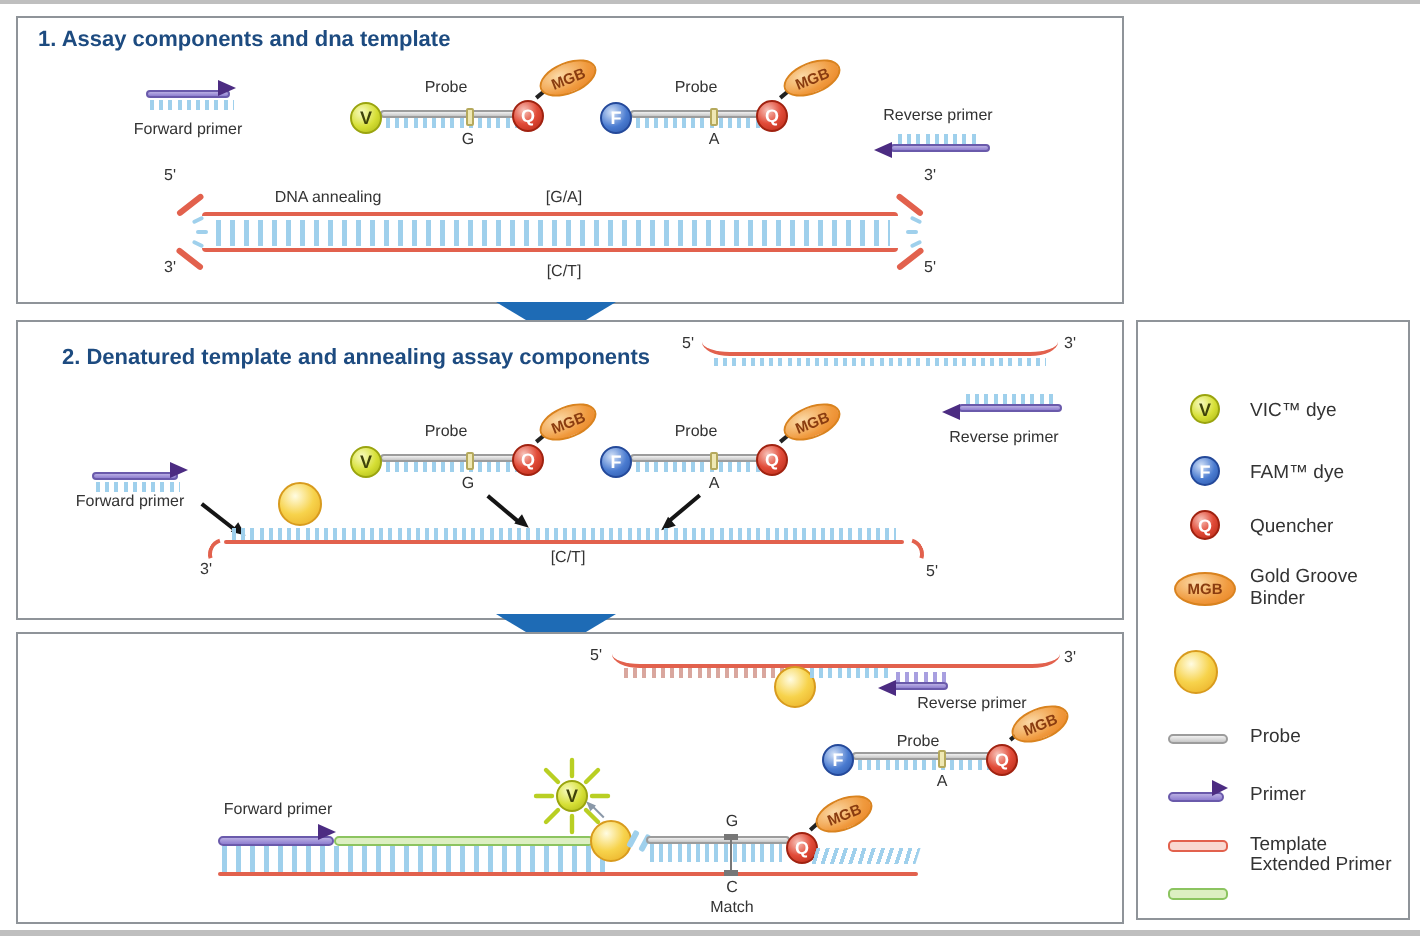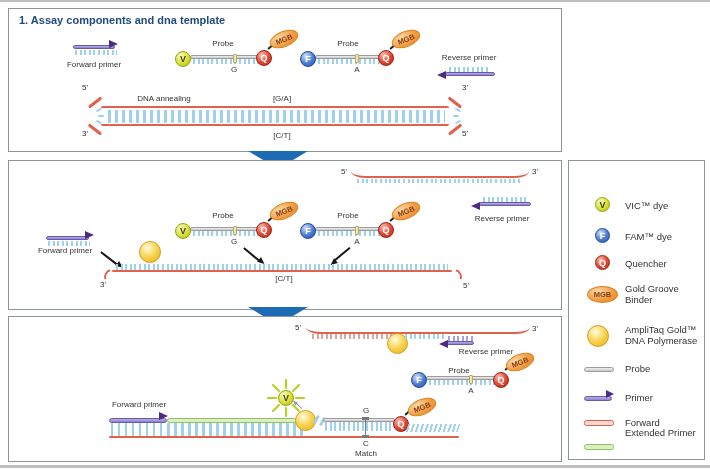--- a/index.html
+++ b/index.html
@@ -116,20 +116,21 @@
     <div class="fray" style="left:446px;top:112px;transform:rotate(-25deg)"></div>
     <div class="lbl" style="left:68px;top:75px;width:16px">5'</div>
     <div class="lbl" style="left:68px;top:121px;width:16px">3'</div>
     <div class="lbl" style="left:448px;top:75px;width:16px">3'</div>
     <div class="lbl" style="left:448px;top:121px;width:16px">5'</div>
   </div>
 
   <div class="big-arrow" style="left:248px;top:151px"></div>
 
   <div class="panel" style="left:8px;top:160px;width:554px;height:150px">
+    <div class="p-title" style="left:22px;top:12px">2. Denatured template and annealing assay components</div>
 
     <div class="lbl" style="left:328px;top:7px;width:14px">5'</div>
     <div class="smile" style="left:342px;top:9px;width:178px"></div>
     <div class="teeth" style="left:348px;top:18px;width:166px;height:4px"></div>
     <div class="lbl" style="left:518px;top:7px;width:16px">3'</div>
 
     <div class="teeth" style="left:474px;top:36px;width:46px;height:5px"></div>
     <div class="bar purple" style="left:470px;top:41px;width:52px;height:4px"></div>
     <div class="tri-l" style="left:462px;top:41px"></div>
     <div class="lbl" style="left:450px;top:54px;width:86px">Reverse primer</div>
@@ -247,28 +248,27 @@
     <div class="dye c-f" style="left:26px;top:67px;width:15px;height:15px">F</div>
     <div class="l-lbl" style="left:56px;top:71px">FAM™ dye</div>
 
     <div class="dye c-q" style="left:26px;top:94px;width:15px;height:15px">Q</div>
     <div class="l-lbl" style="left:56px;top:98px">Quencher</div>
 
     <div class="mgb" style="left:18px;top:125px;width:31px;height:17px;transform:none">MGB</div>
     <div class="l-lbl" style="left:56px;top:123px">Gold Groove Binder</div>
 
     <div class="ball" style="left:18px;top:164px;width:22px;height:22px"></div>
-    <div class="l-lbl" style="left:56px;top:164px">AmpliTaq Gold™ DNA Polymerase</div>
 
     <div class="bar gray" style="left:15px;top:206px;width:30px;height:5px"></div>
     <div class="l-lbl" style="left:56px;top:203px">Probe</div>
 
     <div class="bar purple" style="left:15px;top:235px;width:28px;height:4.5px"></div>
     <div class="tri-r" style="left:37px;top:229px;border-left-width:8px;border-top-width:4px;border-bottom-width:4px"></div>
     <div class="l-lbl" style="left:56px;top:232px">Primer</div>
 
     <div class="bar red" style="left:15px;top:259px;width:30px;height:6px"></div>
-    <div class="l-lbl" style="left:56px;top:257px">Forward</div>
+    <div class="l-lbl" style="left:56px;top:257px">Template</div>
 
     <div class="bar green" style="left:15px;top:283px;width:30px;height:6px"></div>
     <div class="l-lbl" style="left:56px;top:267px">Extended Primer</div>
   </div>
 </div>
 
 </body></html>

